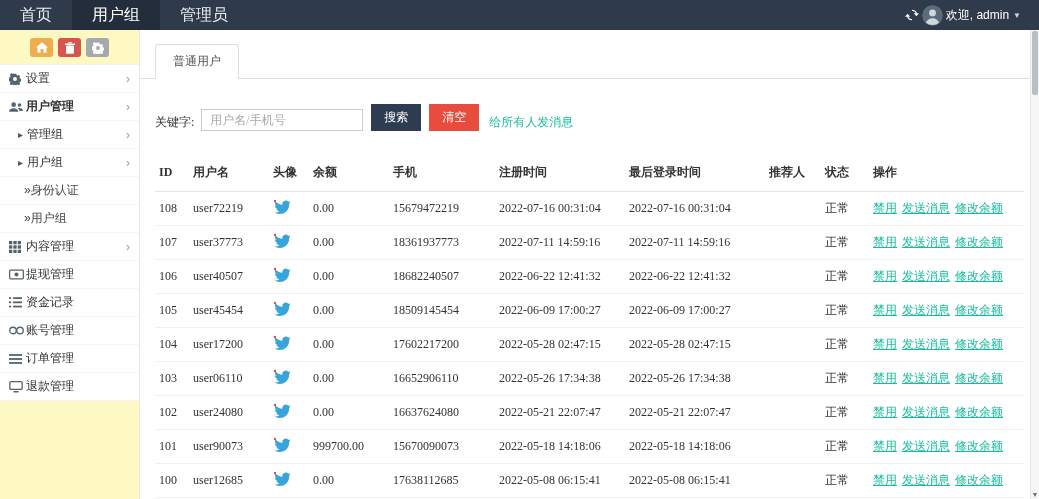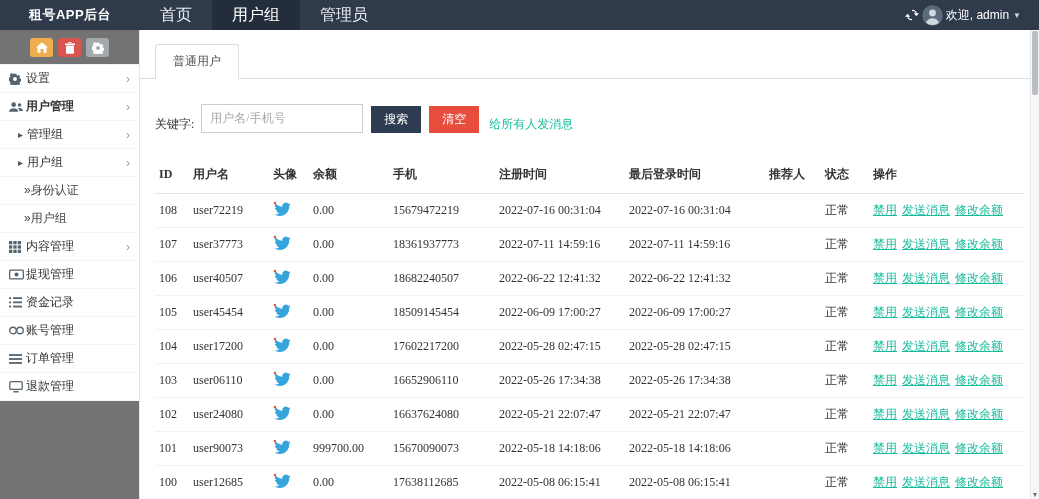--- a/index.html
+++ b/index.html
@@ -13,21 +13,21 @@
   .nav-item { padding:0 20px; line-height:30px; font-size:16px; color:#eceff3; cursor:pointer; }
   .nav-item.active { background:#232d3b; color:#fff; }
   .nav-right { margin-left:auto; display:flex; align-items:center; gap:3px; padding-right:18px; }
   .refresh-btn { display:flex; align-items:center; cursor:pointer; }
   .nav-avatar { width:21px; height:21px; border-radius:50%; overflow:hidden; display:flex; }
   .welcome { font-size:12px; color:#fff; cursor:pointer; display:flex; align-items:center; gap:4px; }
   .caret { font-size:8px; color:#cfd6de; }
 
   
   .layout { display:flex; height:469px; }
-  .sidebar { width:140px; background:#737373; border-right:1px solid #e7e7e7; flex:none; }
+  .sidebar { width:140px; background:#fef9c3; border-right:1px solid #e7e7e7; flex:none; }
   .quick-btns { display:flex; justify-content:center; gap:5px; padding:8px 0 7px; border-bottom:1px solid #f1f1f1; }
   .qbtn { width:23px; height:19px; border-radius:3px; display:flex; align-items:center; justify-content:center; cursor:pointer; }
   .qbtn.home { background:#f0ad4e; }
   .qbtn.trash { background:#d9534f; }
   .qbtn.gear { background:#a3a9ad; }
   .side-item { display:flex; align-items:center; height:28px; padding:0 9px; font-size:12px; color:#333;
                border-bottom:1px solid #f5f5f5; cursor:pointer; background:#fff; }
   .side-item .ico { width:17px; display:flex; align-items:center; }
   .side-item .prefix { color:#555; margin-right:4px; font-size:10px; }
   .side-item .chev { margin-left:auto; color:#9aa0a6; font-size:12px; }
@@ -35,21 +35,21 @@
   .side-item.indent2 { padding-left:24px; color:#444; }
   .side-item.active .lbl { font-weight:bold; }
 
   
   .content { flex:1; background:#fff; overflow:hidden;font-family:Liberation Serif, serif; }
   .tabbar { padding:14px 15px 0; border-bottom:1px solid #ddd; display:flex; }
   .tab { padding:8px 17px; border:1px solid #ddd; border-bottom:1px solid #fff; margin-bottom:-1px;
          background:#fff; font-size:12px; color:#555; border-radius:3px 3px 0 0; cursor:pointer; }
   .searchbar { display:flex; align-items:flex-end; padding:25px 15px 23px; font-size:12px; }
   .searchbar label { margin-right:7px; color:#333; }
-  .search-input { width:162px; height:29px; border:1px solid #ccc; padding:4px 8px; font-size:12px;
+  .search-input { width:162px; height:22px; border:1px solid #ccc; padding:4px 8px; font-size:12px;
                   font-family:inherit; color:#333; outline:none; }
   .search-input::placeholder { color:#aaa; }
   .btn { height:27px; border:none; font-size:12px; font-family:inherit; color:#fff; padding:0 13px; cursor:pointer; }
   .btn-search { background:#2e3c52; margin-left:8px; }
   .btn-clear { background:#e74c3c; margin-left:8px; }
   .broadcast { color:#18bc9c; margin-left:10px; text-decoration:none; cursor:pointer; }
 
   table { border-collapse:collapse; table-layout:fixed; width:869px; margin:0 15px; font-size:12px; color:#333; }
   th { text-align:left; padding:10px 4px; border-bottom:1px solid #e4e4e4; font-weight:bold; white-space:nowrap; }
   td { padding:7px 4px; border-bottom:1px solid #f1f1f1; white-space:nowrap; overflow:hidden; }
@@ -58,21 +58,20 @@
 
   
   .vscroll { position:absolute; right:0; top:30px; bottom:0; width:9px; background:#f6f6f6; border-left:1px solid #e8e8e8; cursor:pointer; }
   .vthumb { position:absolute; top:1px; left:1px; right:1px; height:64px; background:#b9bec4; border-radius:2px; }
   .varrow { position:absolute; bottom:1px; left:0; right:0; text-align:center; font-size:7px; color:#6b7178; }
 </style>
 </head>
 <body>
 
 <header class="navbar">
-  <div class="brand">租号APP后台</div>
   <nav class="nav-items">
       <a class="nav-item">首页</a>
       <a class="nav-item active">用户组</a>
       <a class="nav-item">管理员</a>
     </nav>
   <div class="nav-right">
     <span class="refresh-btn">
       <svg width="14" height="14" viewBox="0 0 16 16" fill="#fff">
           <path d="M8 2a6 6 0 0 1 5.7 4H16l-3 3.5L10 6h2.4A4.5 4.5 0 0 0 8 3.5V2z"></path>
           <path d="M8 14a6 6 0 0 1-5.7-4H0l3-3.5L6 10H3.6A4.5 4.5 0 0 0 8 12.5V14z"></path>

